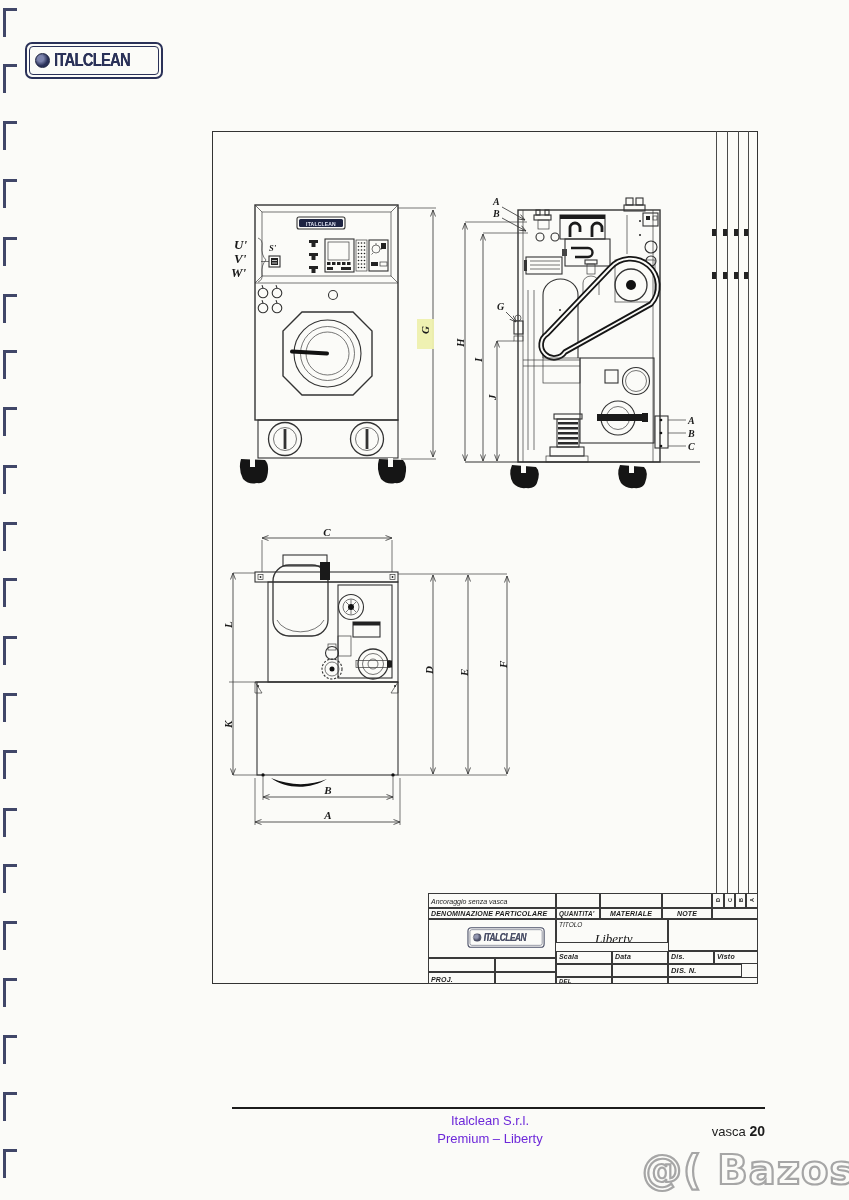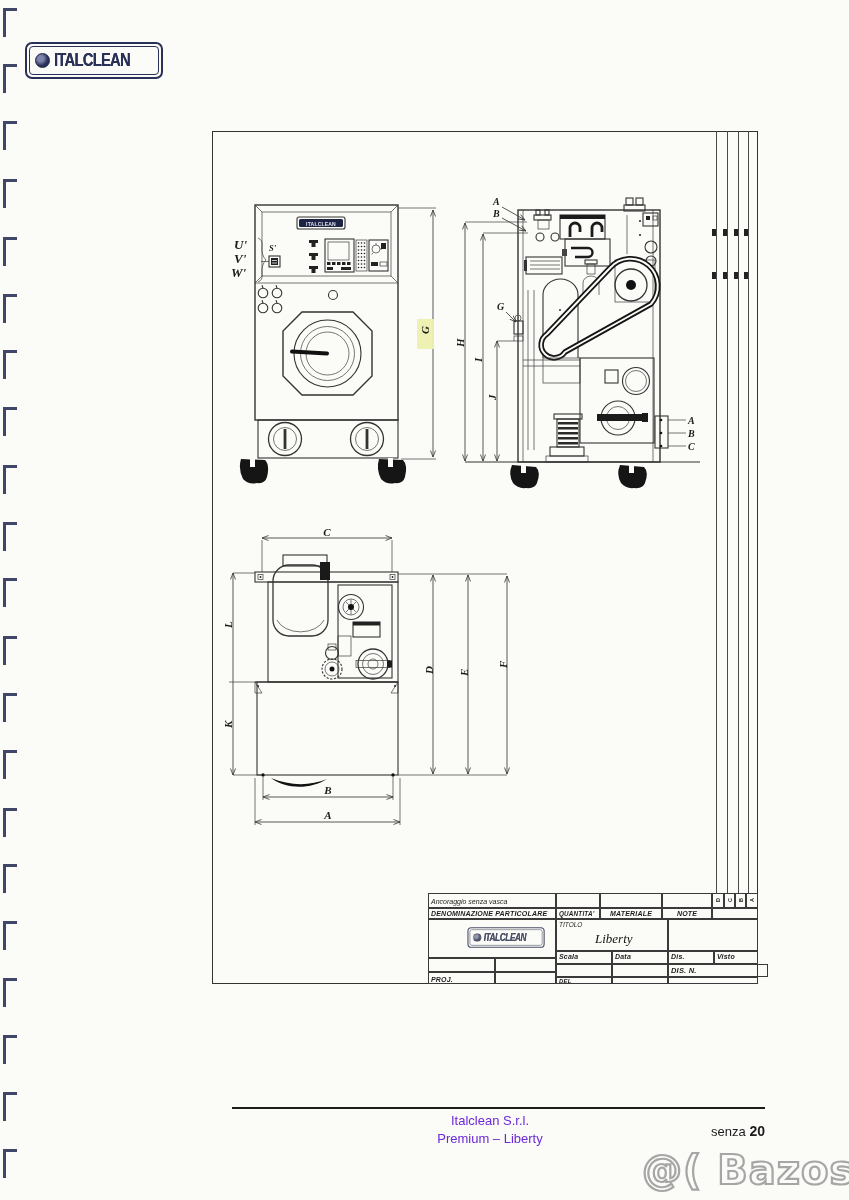--- a/index.html
+++ b/index.html
@@ -464,40 +464,40 @@
         <span class="logo-dot"></span>
         <span class="logo-text">ITALCLEAN</span>
       </div>
     </div>
   </div>
   <div class="c" style="left:0;top:65px;width:67px;height:14px"></div>
   <div class="c" style="left:67px;top:65px;width:61px;height:14px"></div>
   <div class="c hd" style="left:0;top:79px;width:67px;height:12px;line-height:11px">PROJ.</div>
   <div class="c" style="left:67px;top:79px;width:61px;height:12px"></div>
 
-  <div class="c" style="left:128px;top:26px;width:112px;height:32px">
+  <div class="c" style="left:128px;top:26px;width:112px;height:24px">
     <span style="position:absolute;left:2px;top:1px;font-size:6.5px">TITOLO</span>
     <span class="titolo-val">Liberty</span>
   </div>
   <div class="c" style="left:240px;top:26px;width:90px;height:32px"></div>
   <div class="c hd" style="left:128px;top:58px;width:56px;height:13px">Scala</div>
   <div class="c hd" style="left:184px;top:58px;width:56px;height:13px">Data</div>
   <div class="c hd" style="left:240px;top:58px;width:46px;height:13px">Dis.</div>
   <div class="c hd" style="left:286px;top:58px;width:44px;height:13px">Visto</div>
   <div class="c" style="left:128px;top:71px;width:56px;height:13px"></div>
   <div class="c" style="left:184px;top:71px;width:56px;height:13px"></div>
-  <div class="c hd" style="left:240px;top:71px;width:100px;height:13px;font-size:7.5px">DIS. N.</div>
+  <div class="c hd" style="left:240px;top:71px;width:74px;height:13px;font-size:7.5px">DIS. N.</div>
   <div class="c hd" style="left:128px;top:84px;width:56px;height:7px;line-height:5px;font-size:6px">DEL</div>
   <div class="c" style="left:184px;top:84px;width:56px;height:7px"></div>
   <div class="c" style="left:240px;top:84px;width:90px;height:7px"></div>
 </div>
 
 <div class="footer-rule"></div>
 <div class="footer-left">
   <div>Italclean S.r.l.</div>
   <div>Premium – Liberty</div>
 </div>
 <div class="footer-right">
-  <span>senza</span>
+  <span>vasca</span>
   <b>20</b>
 </div>
 
 <div class="watermark">@( Bazos.sk</div>
 
 </body></html>

